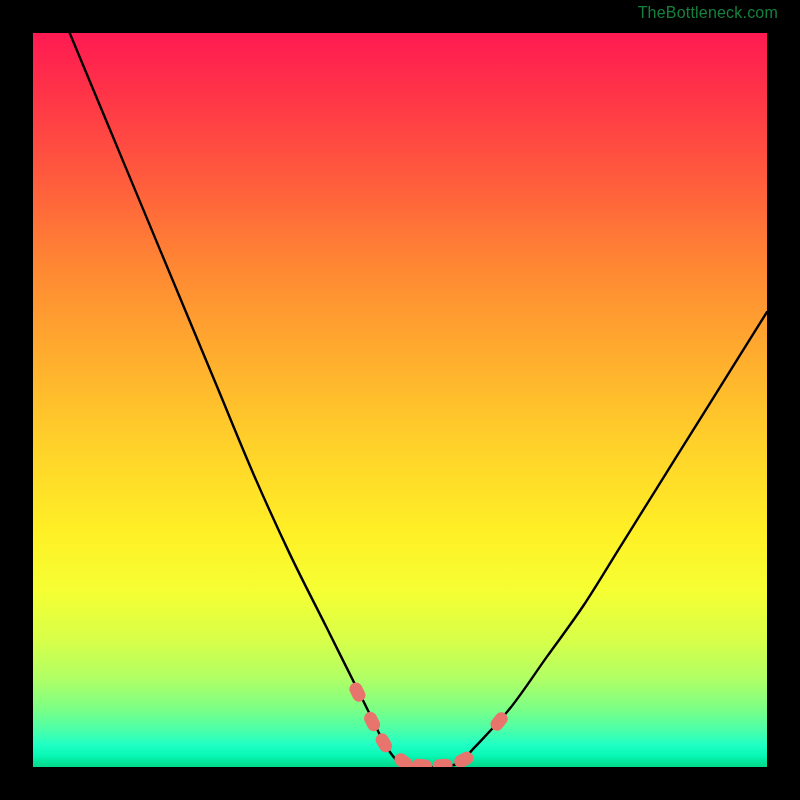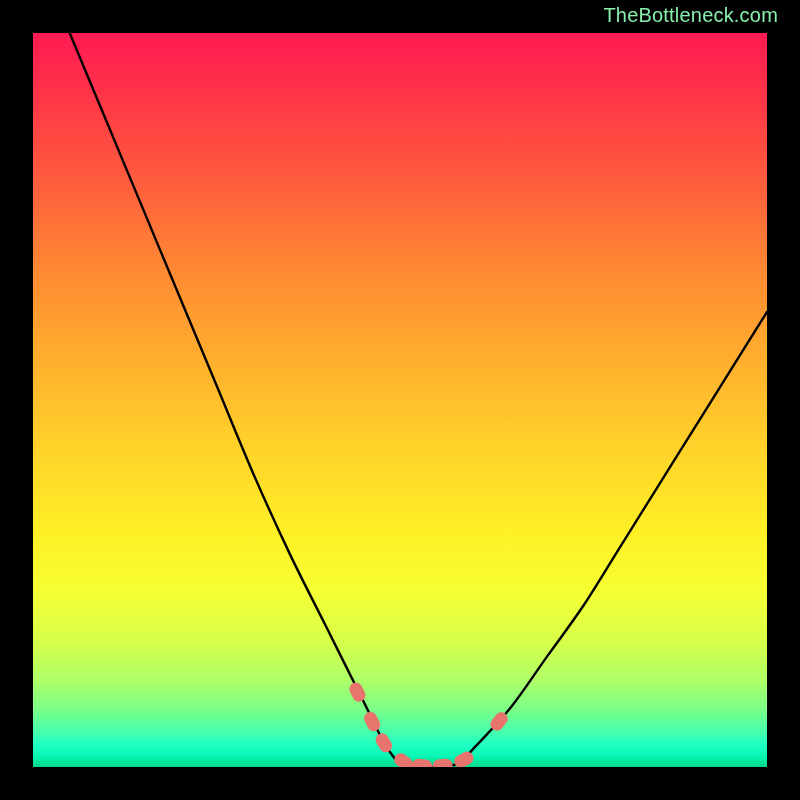--- a/index.html
+++ b/index.html
@@ -45,22 +45,22 @@
       #08f7b5 98.5%,
       #04e79e 99.2%,
       #02d98c 100%
     );
   }
   .watermark {
     position: absolute;
     top: 4px;
     right: 22px;
     font-family: Arial, Helvetica, sans-serif;
-    font-size: 20px;
-    color: #86efac;
+    font-size: 16px;
+    color: #15803d;
     letter-spacing: 0.2px;
   }
   svg.curve {
     position: absolute;
     inset: 0;
   }
 </style>
 </head>
 <body>
 

